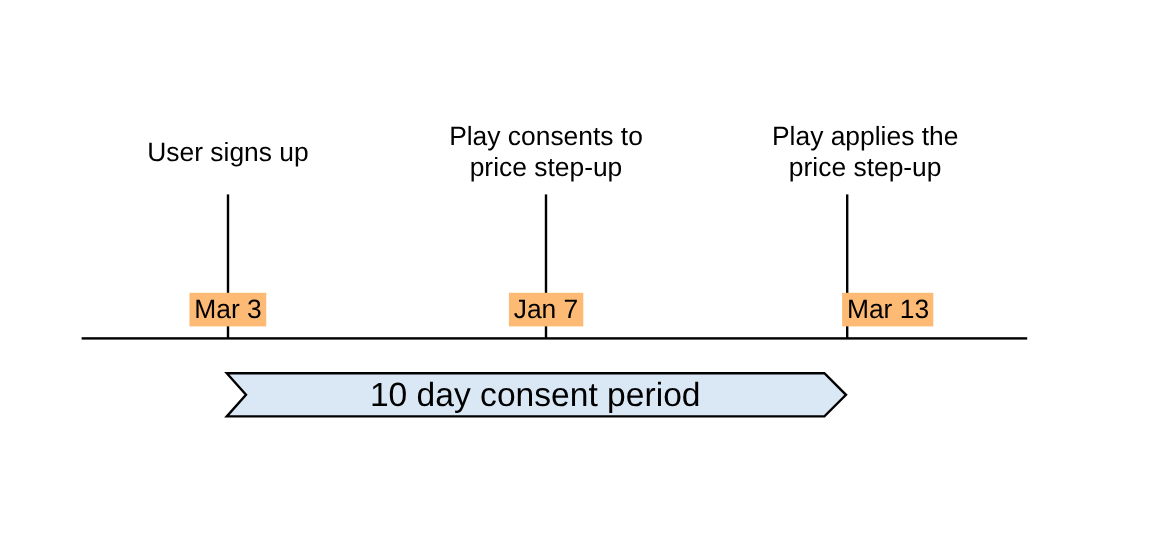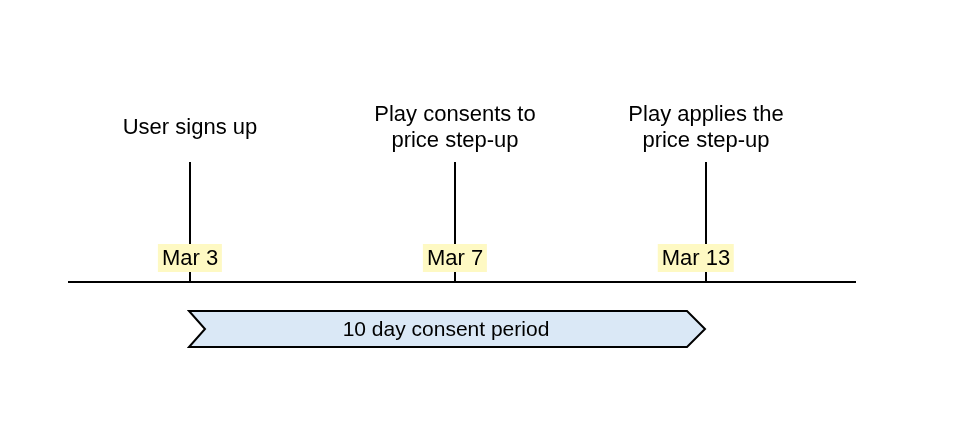--- a/index.html
+++ b/index.html
@@ -36,21 +36,21 @@
     height: 120px;
     background: #000000;
     z-index: 1;
   }
   .milestone-date {
     position: absolute;
     top: 244px;
     height: 28px;
     line-height: 28px;
     padding: 0 4px;
-    background: #fef9c3;
+    background: #fdba74;
     font-size: 22px;
     transform: translateX(-50%);
     z-index: 2;
     white-space: nowrap;
   }
   .timeline-axis {
     position: absolute;
     left: 68px;
     top: 281px;
     width: 807px;
@@ -64,50 +64,50 @@
   }
   .banner-label {
     position: absolute;
     left: 205px;
     top: 311px;
     width: 482px;
     height: 36px;
     display: flex;
     align-items: center;
     justify-content: center;
-    font-size: 21px;
+    font-size: 28px;
     z-index: 3;
   }
   
   .m0 .milestone-title { left: 60px; }
   .m1 .milestone-title { left: 325px; }
-  .m2 .milestone-title { left: 576px; }
+  .m2 .milestone-title { left: 591px; }
   .m0 .milestone-tick { left: 189px; }
   .m1 .milestone-tick { left: 454px; }
   .m2 .milestone-tick { left: 705px; }
   .m0 .milestone-date { left: 190px; }
   .m1 .milestone-date { left: 455px; }
-  .m2 .milestone-date { left: 696px; text-align: center; }
+  .m2 .milestone-date { left: 740px; text-align: center; }
 </style>
 </head>
 <body>
 
 <div class="canvas">
 
   <div class="milestone m0">
     <div class="milestone-title">User signs up</div>
     <div class="milestone-tick"></div>
     <div class="milestone-date">Mar 3</div>
   </div>
 
   <div class="milestone m1">
     <div class="milestone-title">Play consents to
 price step-up</div>
     <div class="milestone-tick"></div>
-    <div class="milestone-date">Mar 7</div>
+    <div class="milestone-date">Jan 7</div>
   </div>
 
   <div class="milestone m2">
     <div class="milestone-title">Play applies the
 price step-up</div>
     <div class="milestone-tick"></div>
     <div class="milestone-date">Mar 13</div>
   </div>
 
   <div class="timeline-axis"></div>

